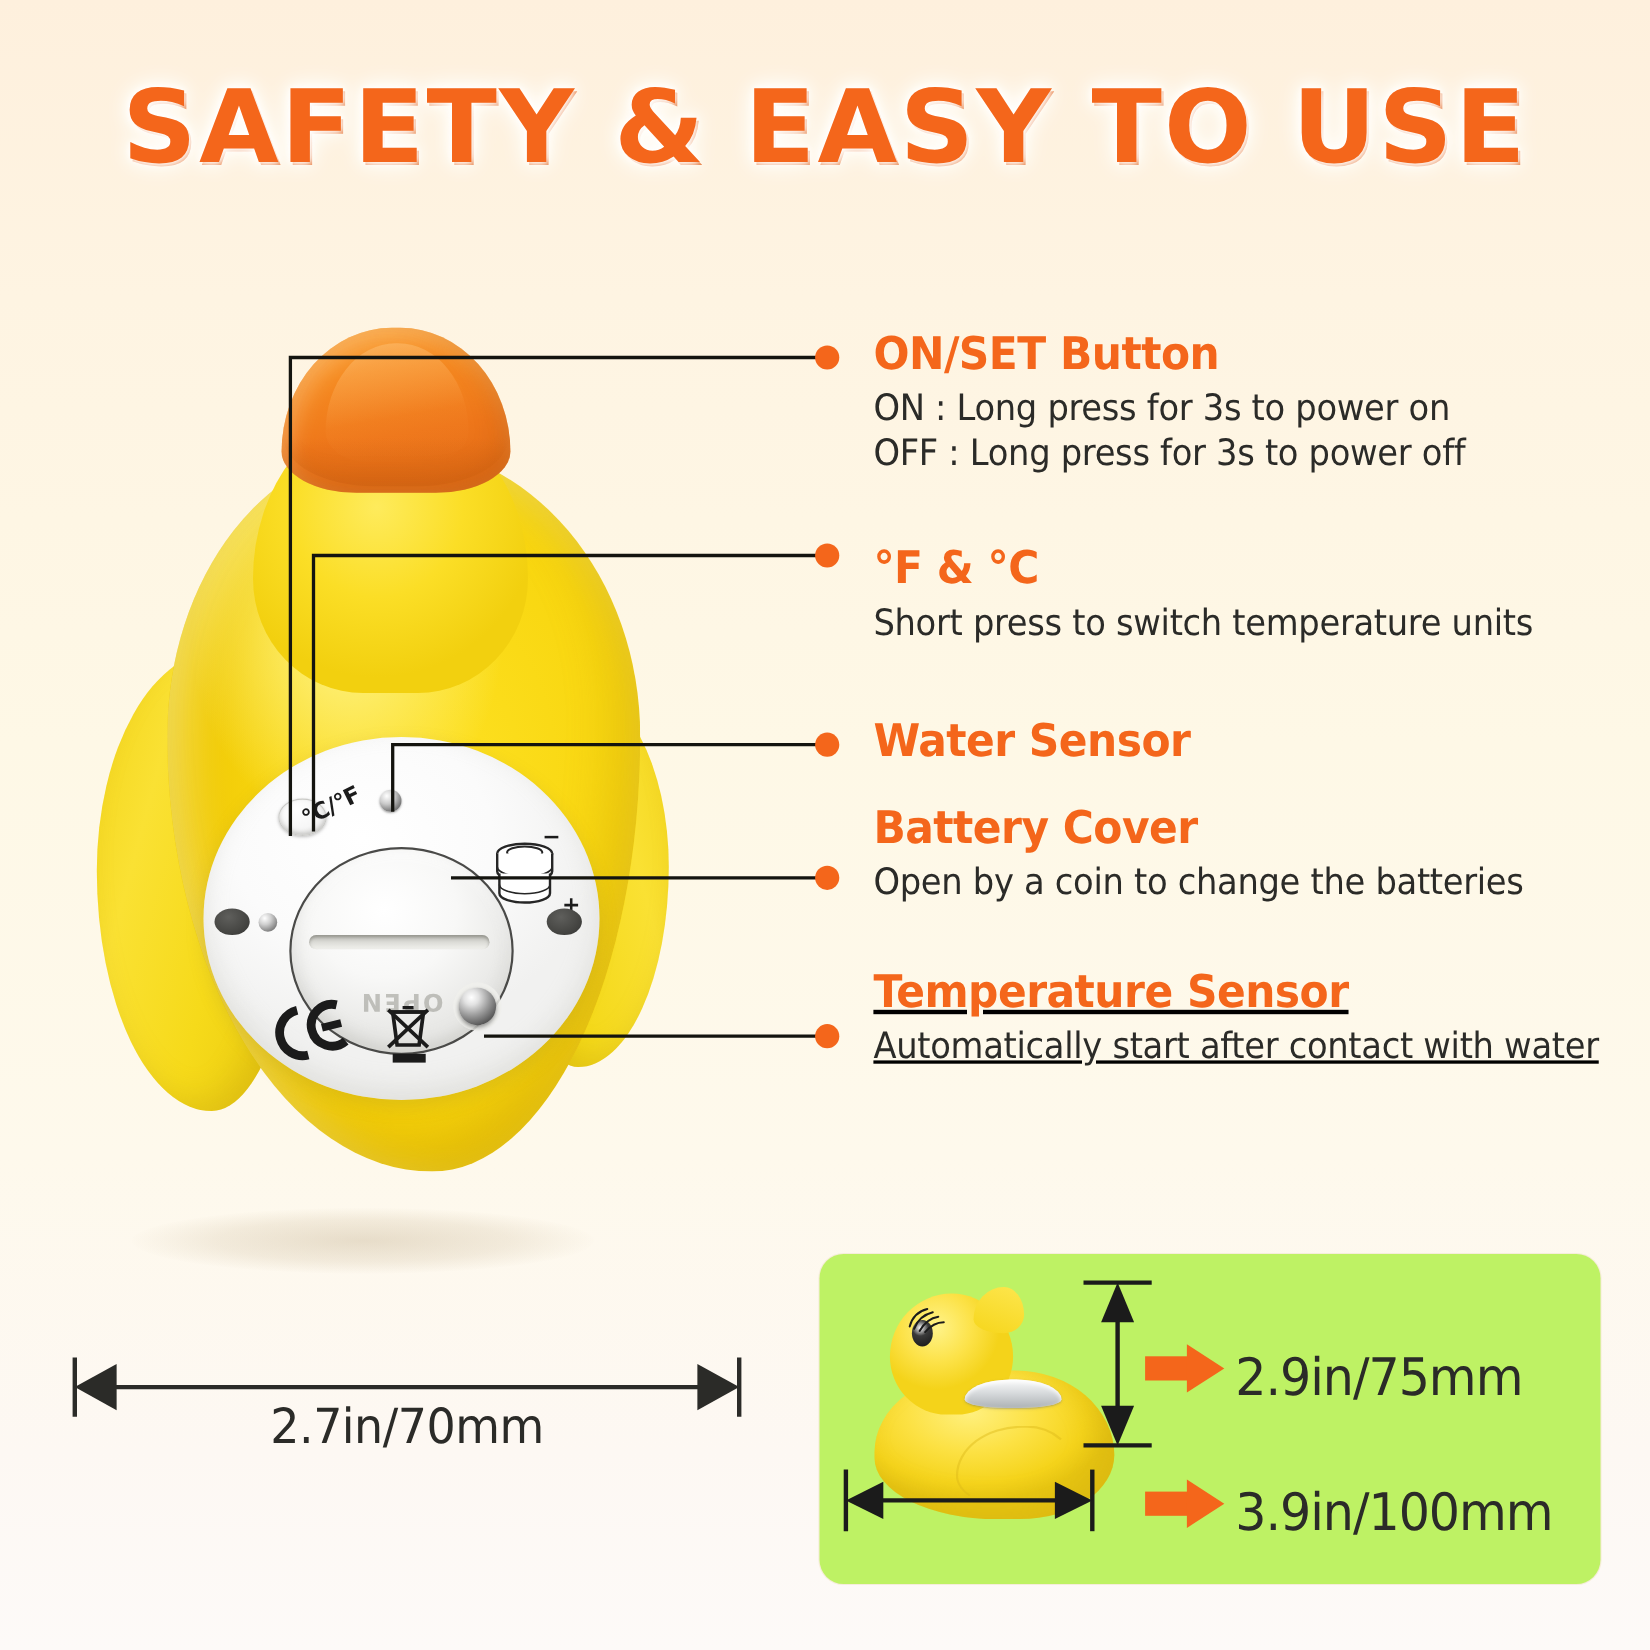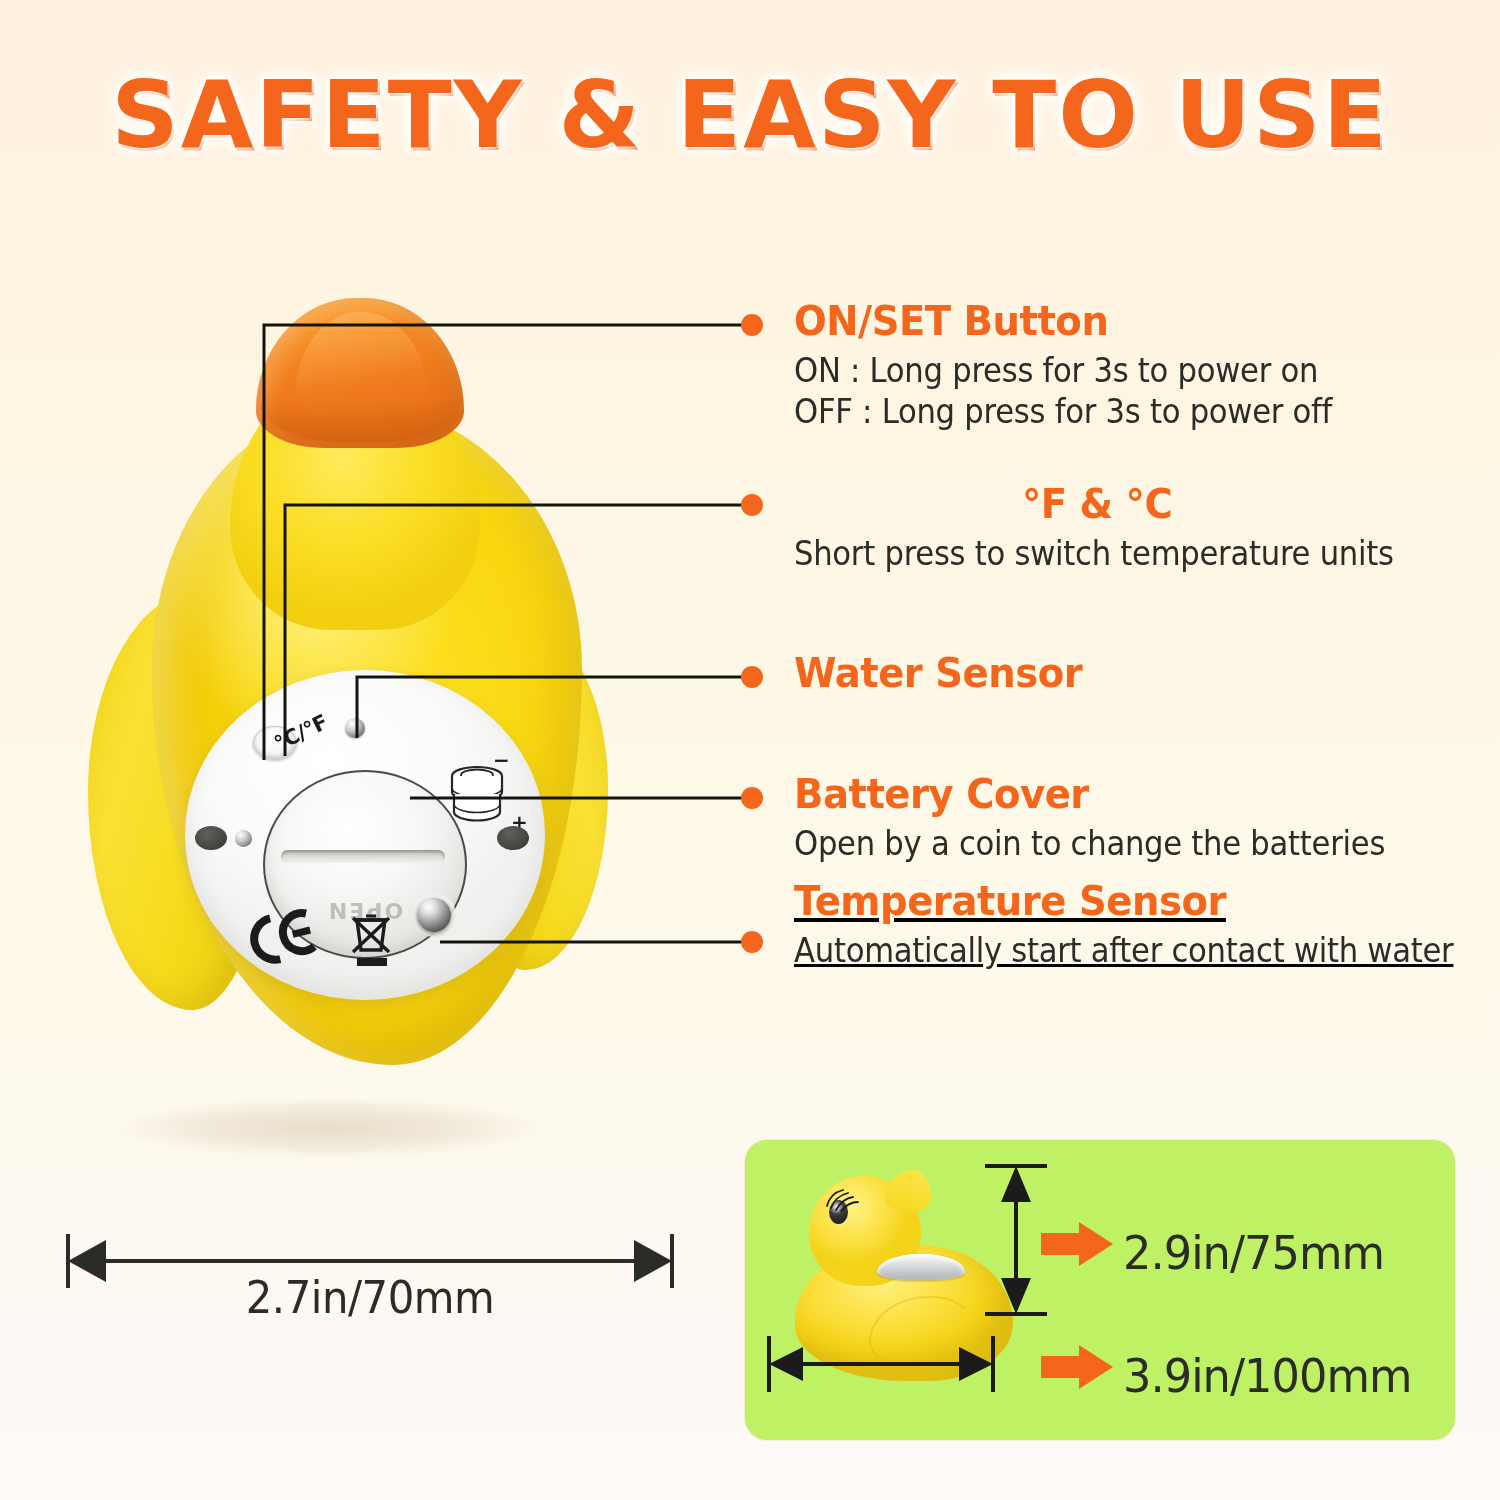--- a/index.html
+++ b/index.html
@@ -327,30 +327,30 @@
   </svg>
 
   <div class="callouts">
 
     <div class="co" style="top:298px;">
       <div class="co-h">ON/SET Button</div>
       <div class="co-b">ON : Long press for 3s to power on</div>
       <div class="co-b" style="margin-top:0;">OFF : Long press for 3s to power off</div>
     </div>
 
-    <div class="co" style="top:481px;text-align:center;">
+    <div class="co" style="top:493px;">
       <div class="co-h">°F &amp; °C</div>
       <div class="co-b">Short press to switch temperature units</div>
     </div>
 
     <div class="co" style="top:650px;">
       <div class="co-h">Water Sensor</div>
     </div>
 
-    <div class="co" style="top:771px;">
+    <div class="co" style="top:729px;">
       <div class="co-h">Battery Cover</div>
       <div class="co-b">Open by a coin to change the batteries</div>
     </div>
 
     <div class="co" style="top:878px;text-decoration:underline;">
       <div class="co-h">Temperature Sensor</div>
       <div class="co-b">Automatically start after contact with water</div>
     </div>
   </div>
 

